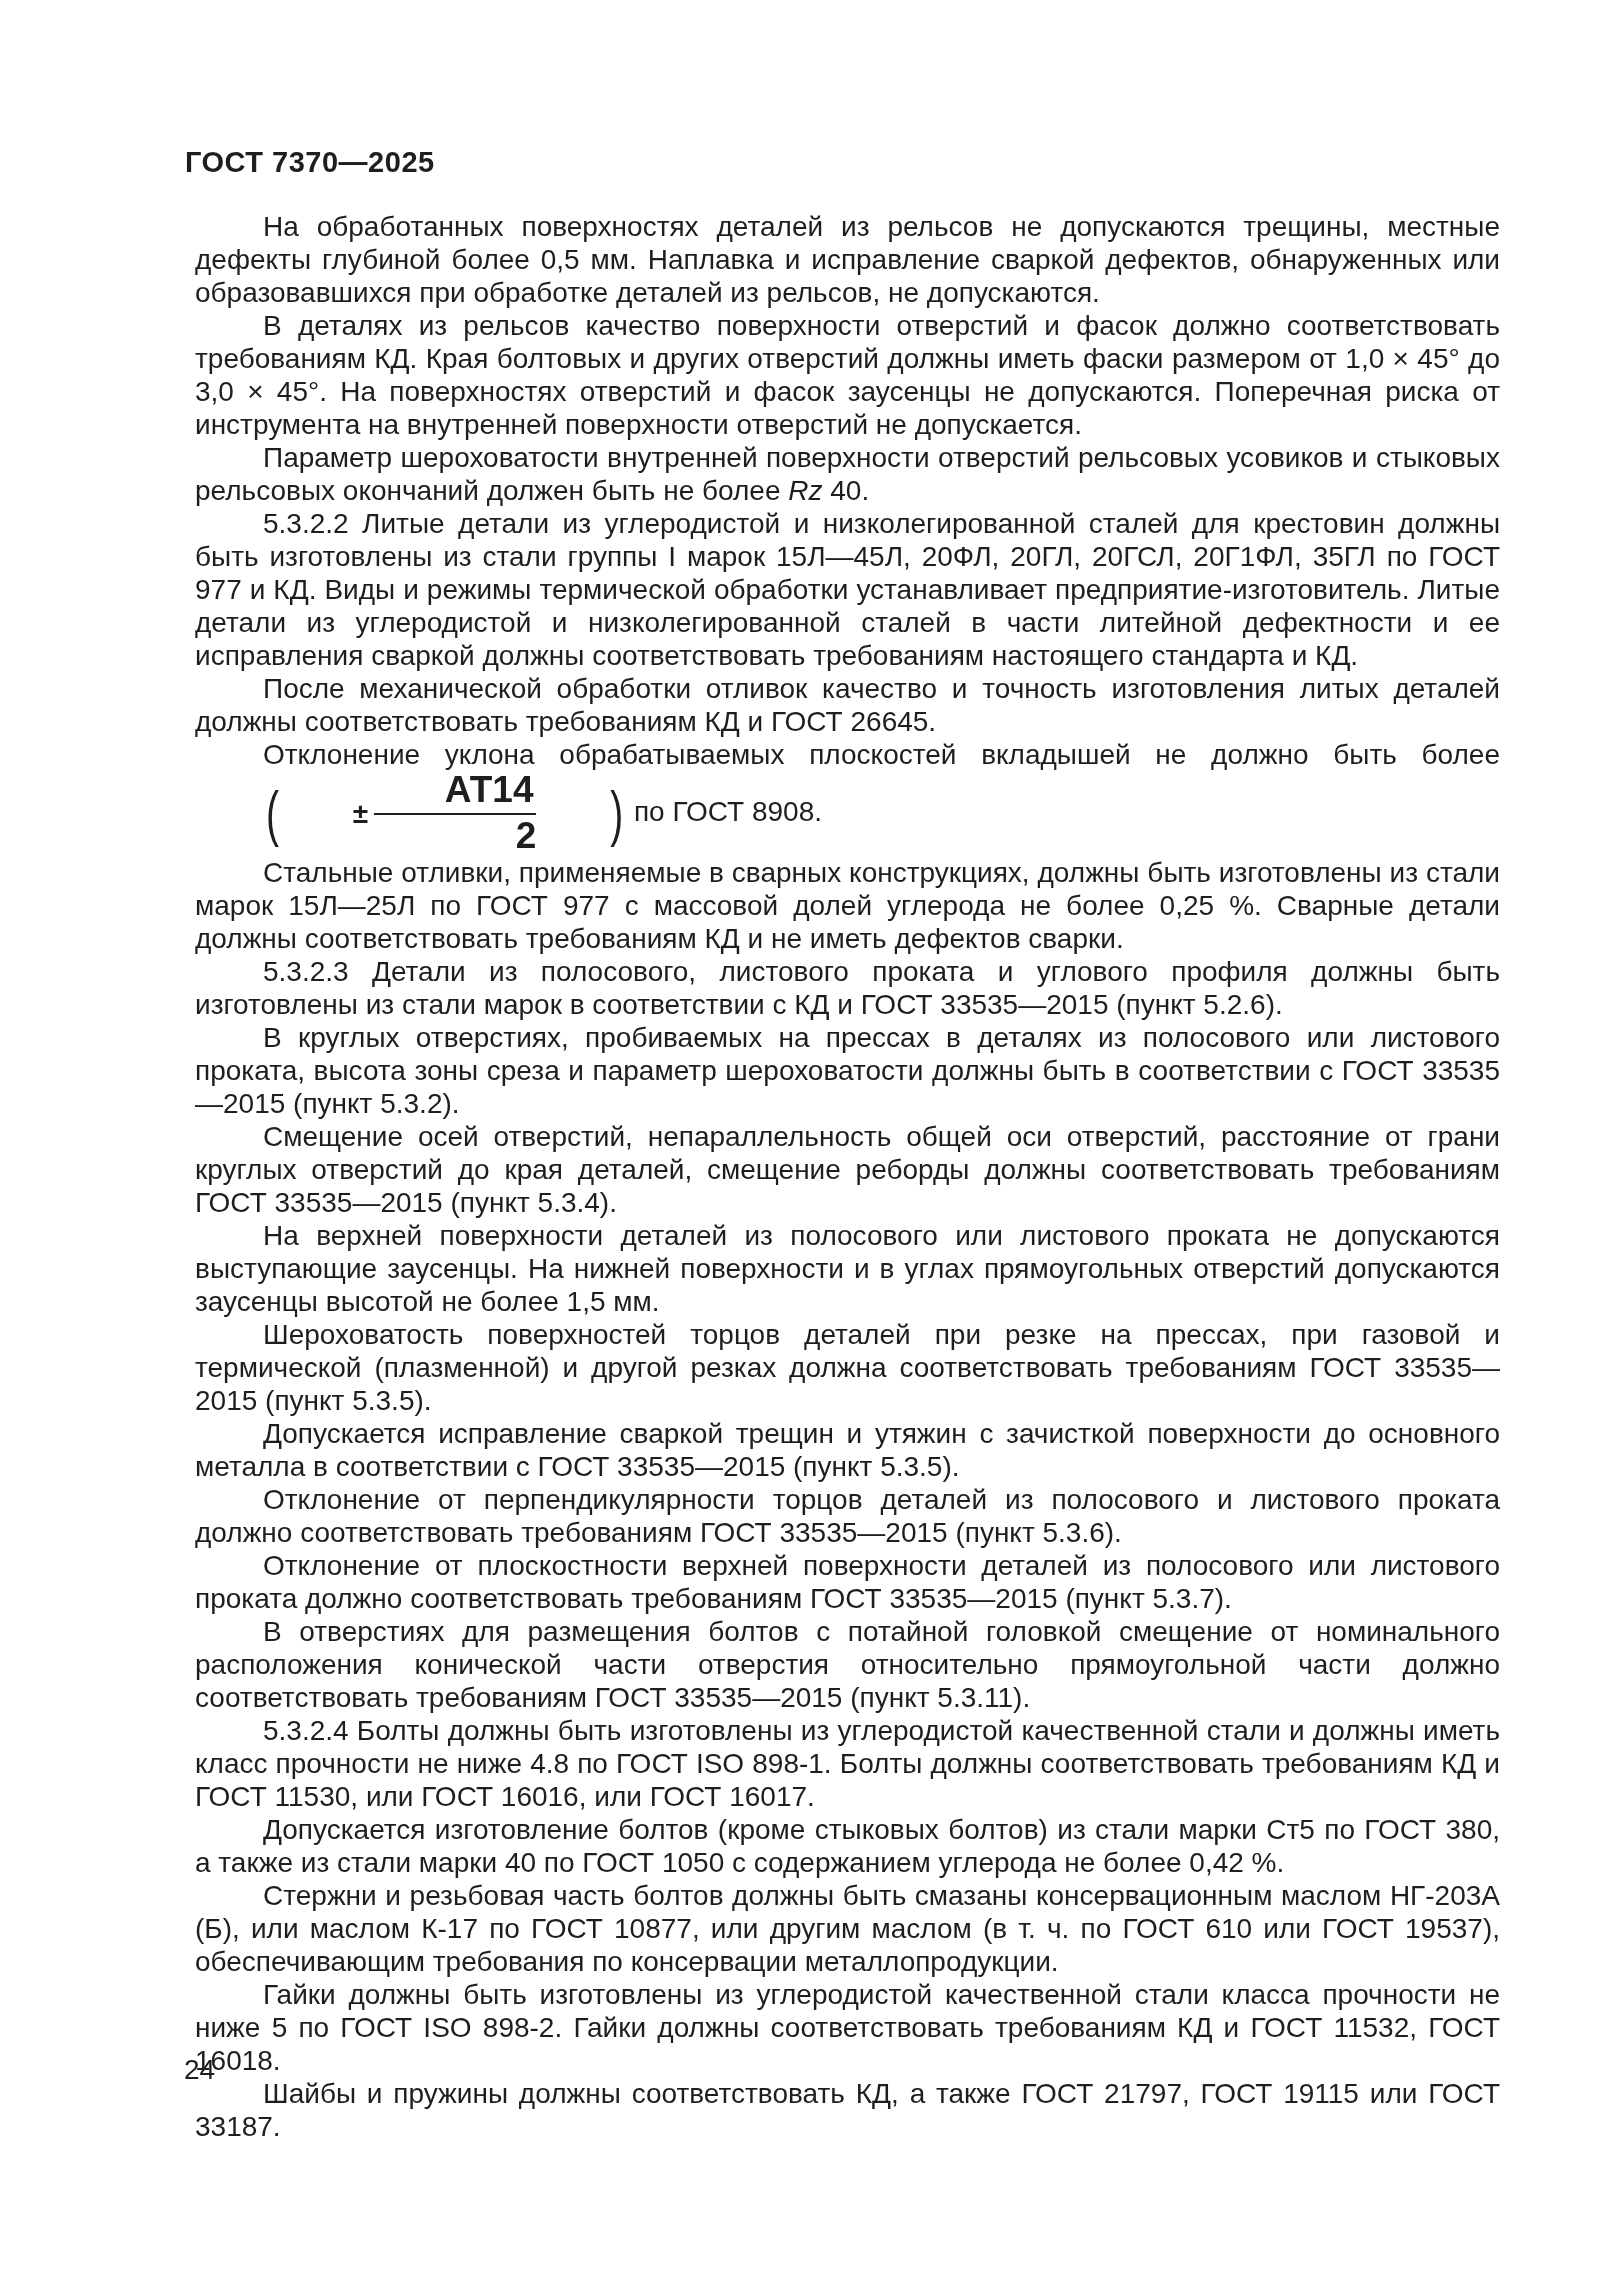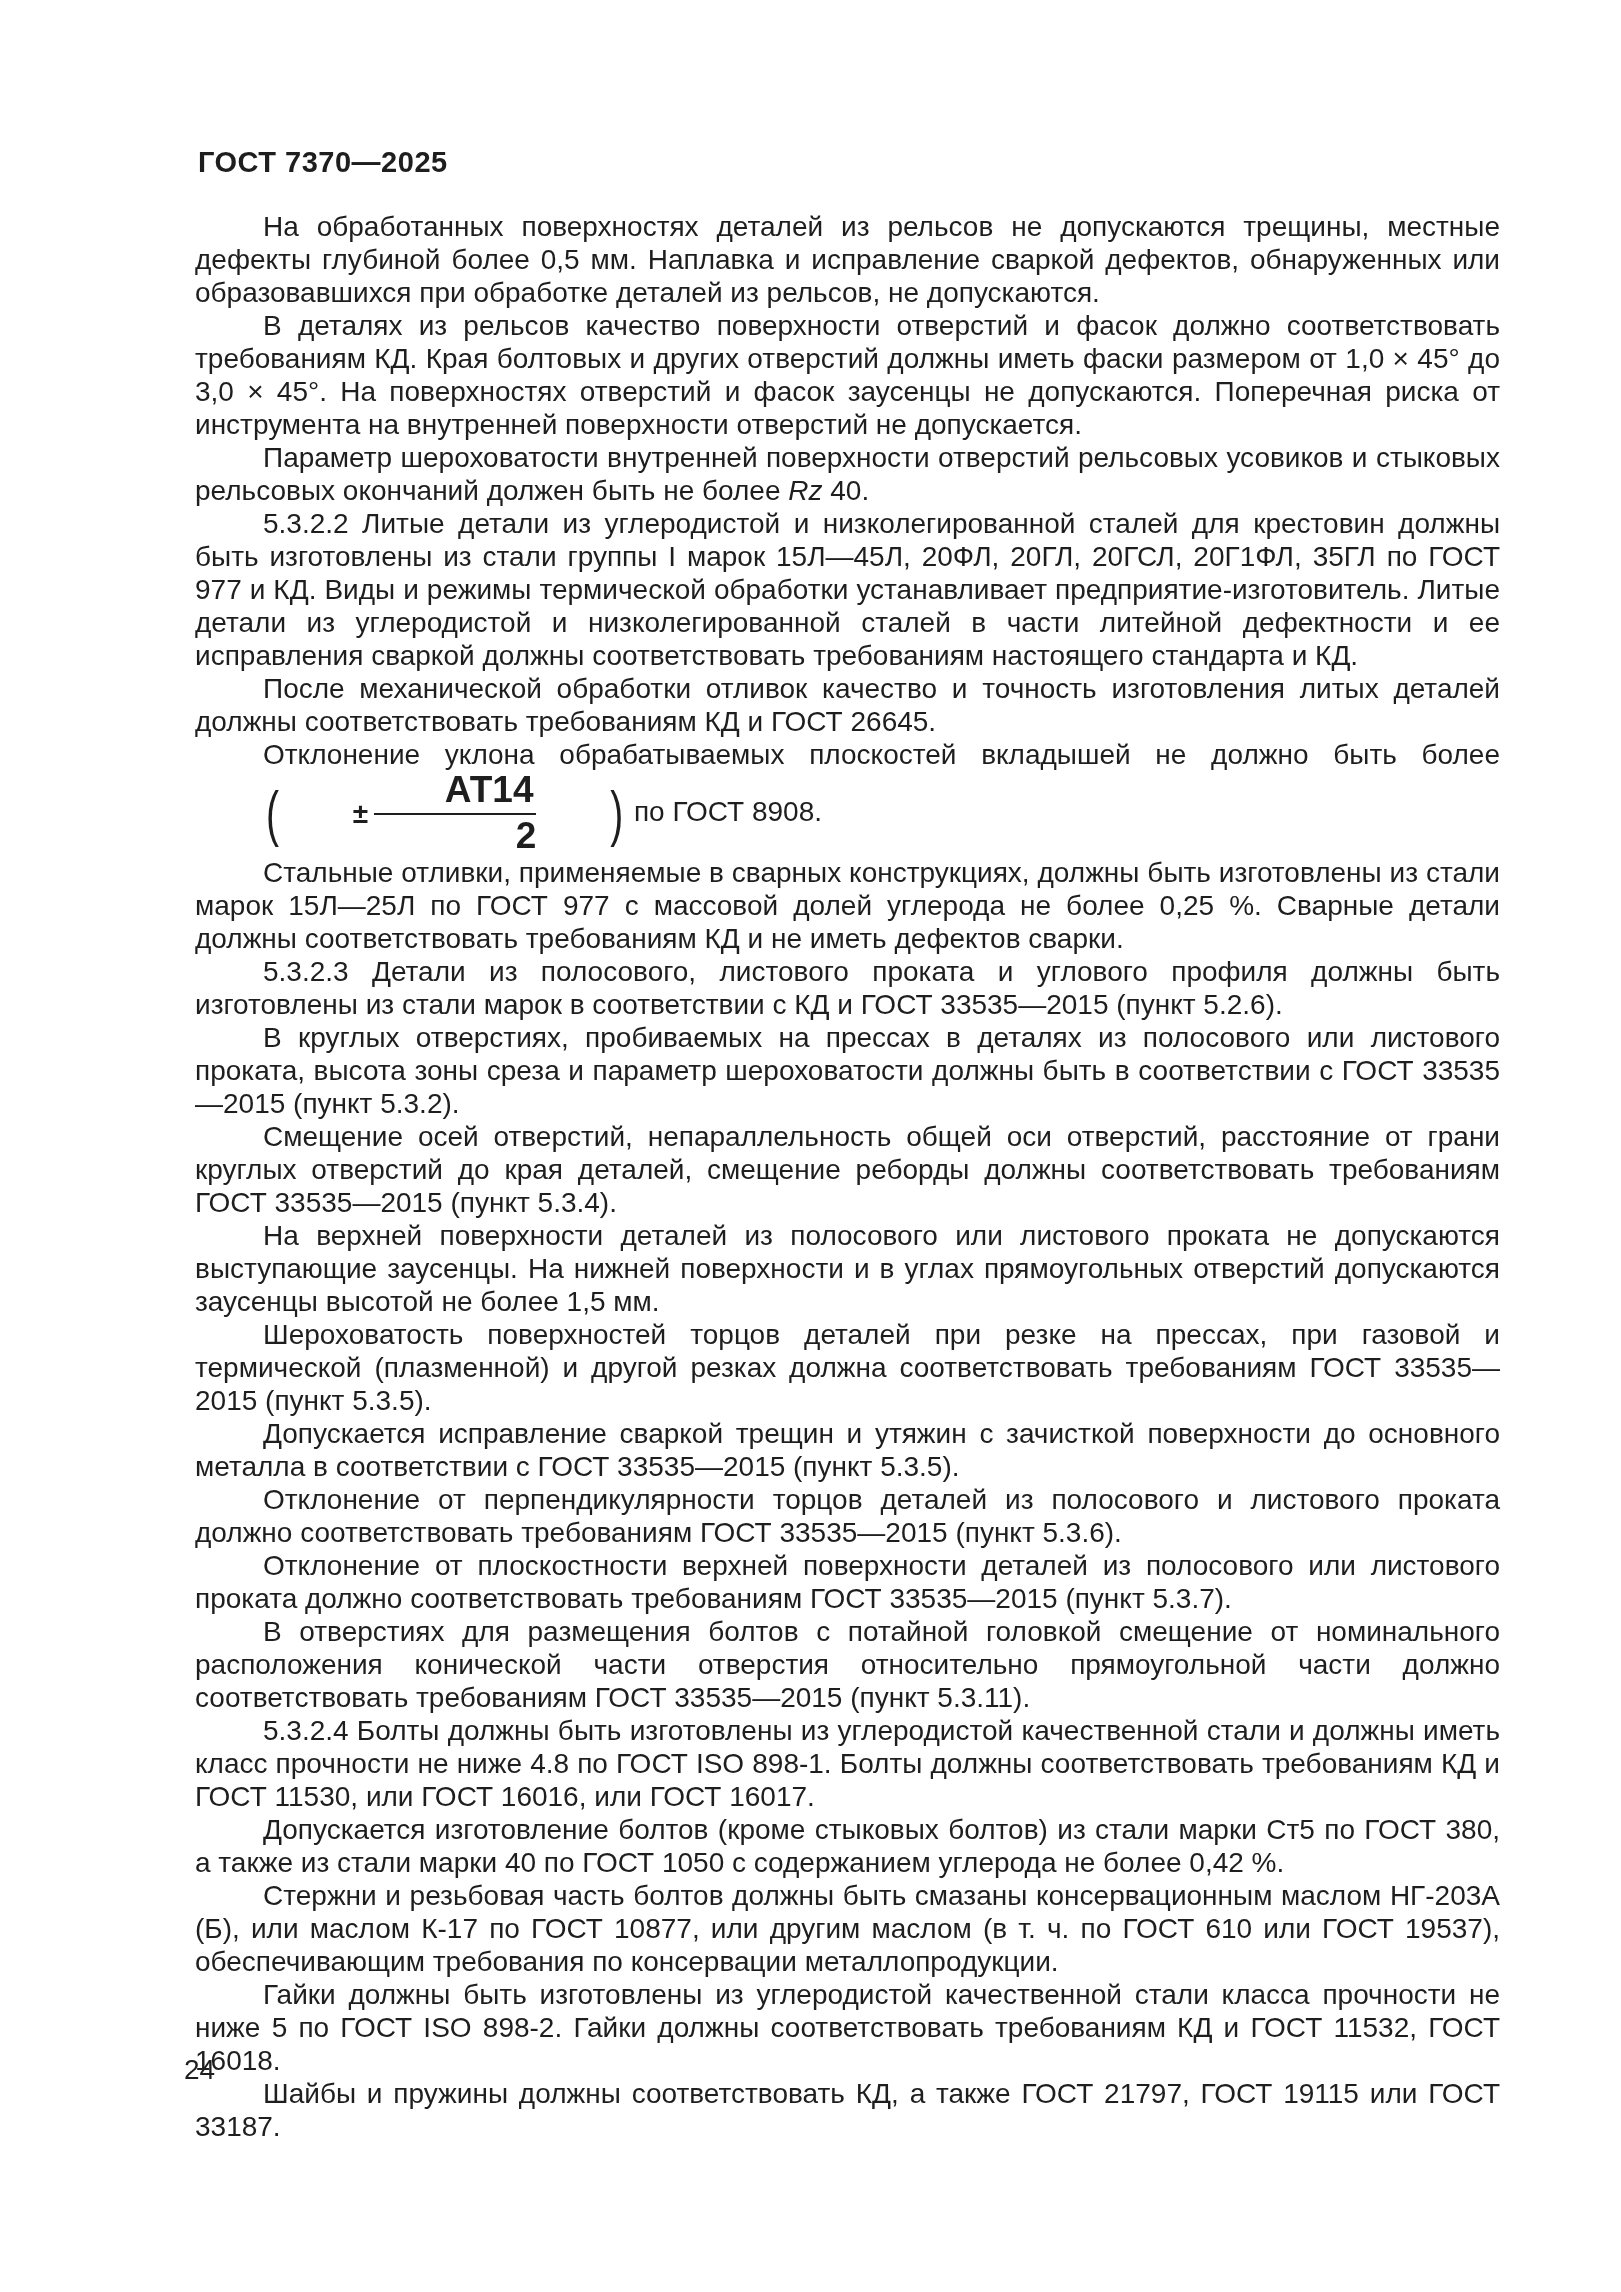--- a/index.html
+++ b/index.html
@@ -7,21 +7,21 @@
     position:relative;
     width:1621px;
     height:2293px;
     background:#ffffff;
     color:#1e1e1e;
     font-family:"Liberation Sans","DejaVu Sans",sans-serif;
     overflow:hidden;
   }
   .doc-header {
     position:absolute;
-    left:198px;
+    left:185px;
     top:148px;
     font-size:29px;
     font-weight:bold;
     line-height:1;
     letter-spacing:0.5px;
   }
   .doc-body {
     position:absolute;
     left:195px;
     top:210px;

